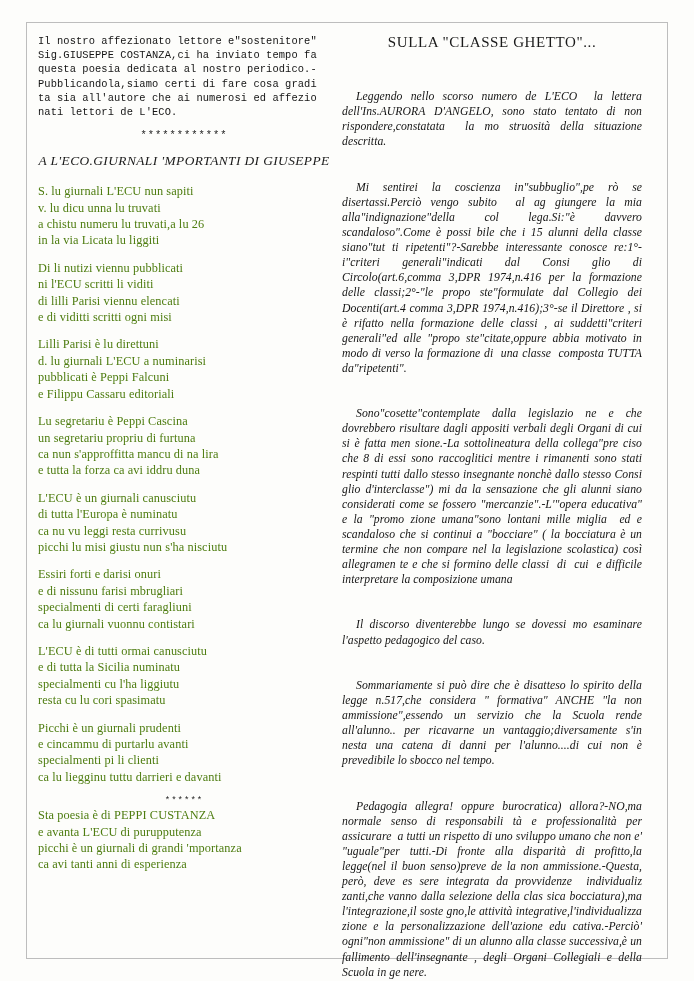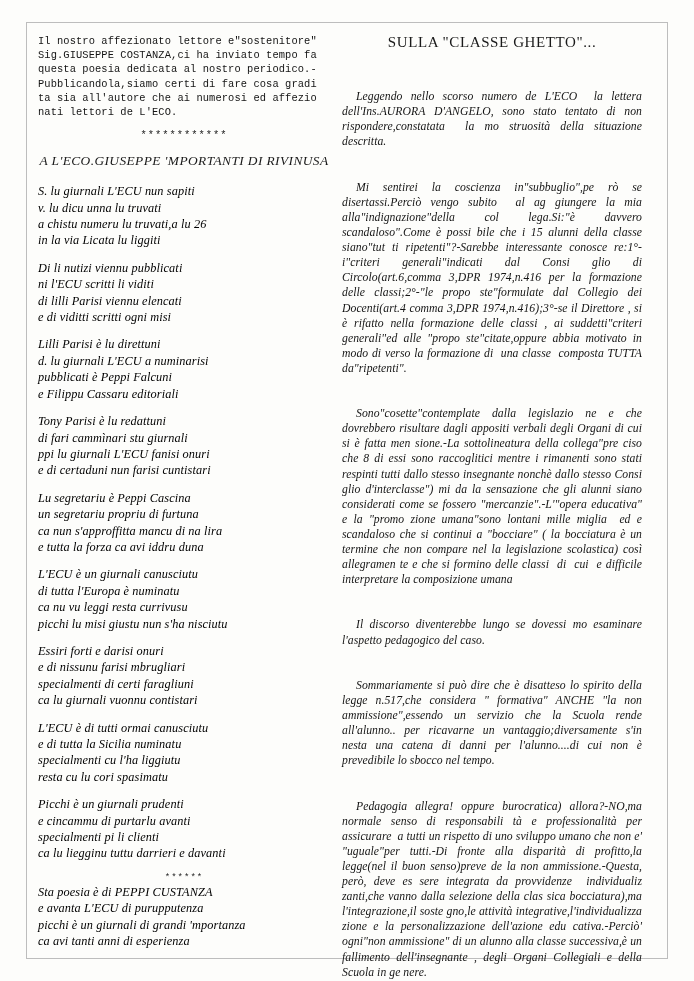--- a/index.html
+++ b/index.html
@@ -68,24 +68,23 @@
   .poem-title {
     font-family: "Liberation Serif", serif;
     font-style: italic;
     font-size: 13.4px;
     text-align: center;
     margin-bottom: 14px;
     letter-spacing: 0.4px;
   }
   .verse {
     font-family: "Liberation Serif", serif;
-    font-style: italic;
     font-size: 12.3px;
     line-height: 16.4px;
-    color: #000000;
+    color: #4d7c0f;
     white-space: pre-wrap;
     margin-bottom: 11px;
     letter-spacing: 0.1px;
   }
   .verse.tight { }
   .small-stars {
     text-align: center;
     font-family: "Liberation Mono", monospace;
     font-size: 9px;
     letter-spacing: 1px;
@@ -124,38 +123,34 @@
   <div class="columns">
 
     <div class="col-left">
       <div class="mono-block">Il nostro affezionato lettore e"sostenitore"
 Sig.GIUSEPPE COSTANZA,ci ha inviato tempo fa
 questa poesia dedicata al nostro periodico.-
 Pubblicandola,siamo certi di fare cosa gradi
 ta sia all'autore che ai numerosi ed affezio
 nati lettori de L'ECO.</div>
       <div class="stars">************</div>
-      <div class="poem-title">A L'ECO.GIUSEPPE 'MPORTANTI DI RIVINUSA</div>
+      <div class="poem-title">A L'ECO.GIURNALI 'MPORTANTI DI GIUSEPPE</div>
 
       <div class="verse">S. lu giurnali L'ECU nun sapiti
 v. lu dicu unna lu truvati
 a chistu numeru lu truvati,a lu 26
 in la via Licata lu liggiti</div>
       <div class="verse">Di li nutizi viennu pubblicati
 ni l'ECU scritti li viditi
 di lilli Parisi viennu elencati
 e di viditti scritti ogni misi</div>
       <div class="verse">Lilli Parisi è lu direttuni
 d. lu giurnali L'ECU a numinarisi
 pubblicati è Peppi Falcuni
 e Filippu Cassaru editoriali</div>
-      <div class="verse">Tony Parisi è lu redattuni
-di fari cammìnari stu giurnali
-ppi lu giurnali L'ECU fanisi onuri
-e di certaduni nun farisi cuntistari</div>
       <div class="verse">Lu segretariu è Peppi Cascina
 un segretariu propriu di furtuna
 ca nun s'approffitta mancu di na lira
 e tutta la forza ca avi iddru duna</div>
       <div class="verse">L'ECU è un giurnali canusciutu
 di tutta l'Europa è numinatu
 ca nu vu leggi resta currivusu
 picchi lu misi giustu nun s'ha nisciutu</div>
       <div class="verse">Essiri forti e darisi onuri
 e di nissunu farisi mbrugliari

